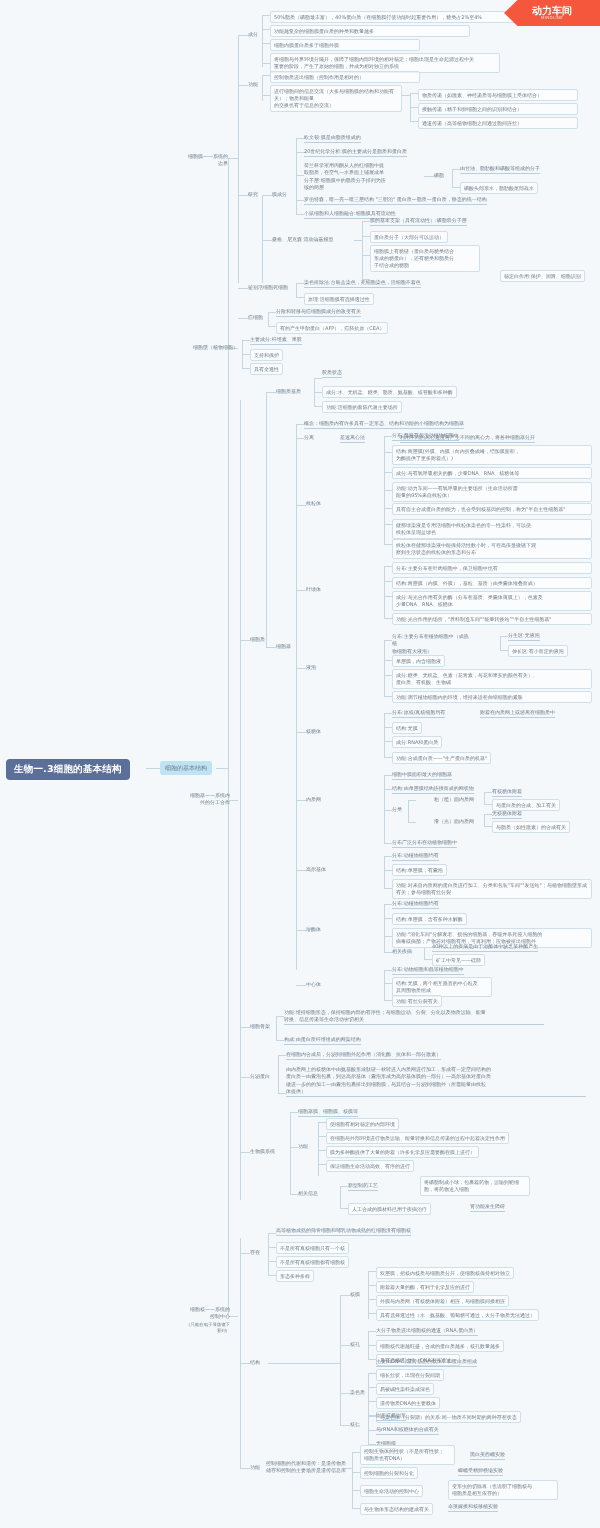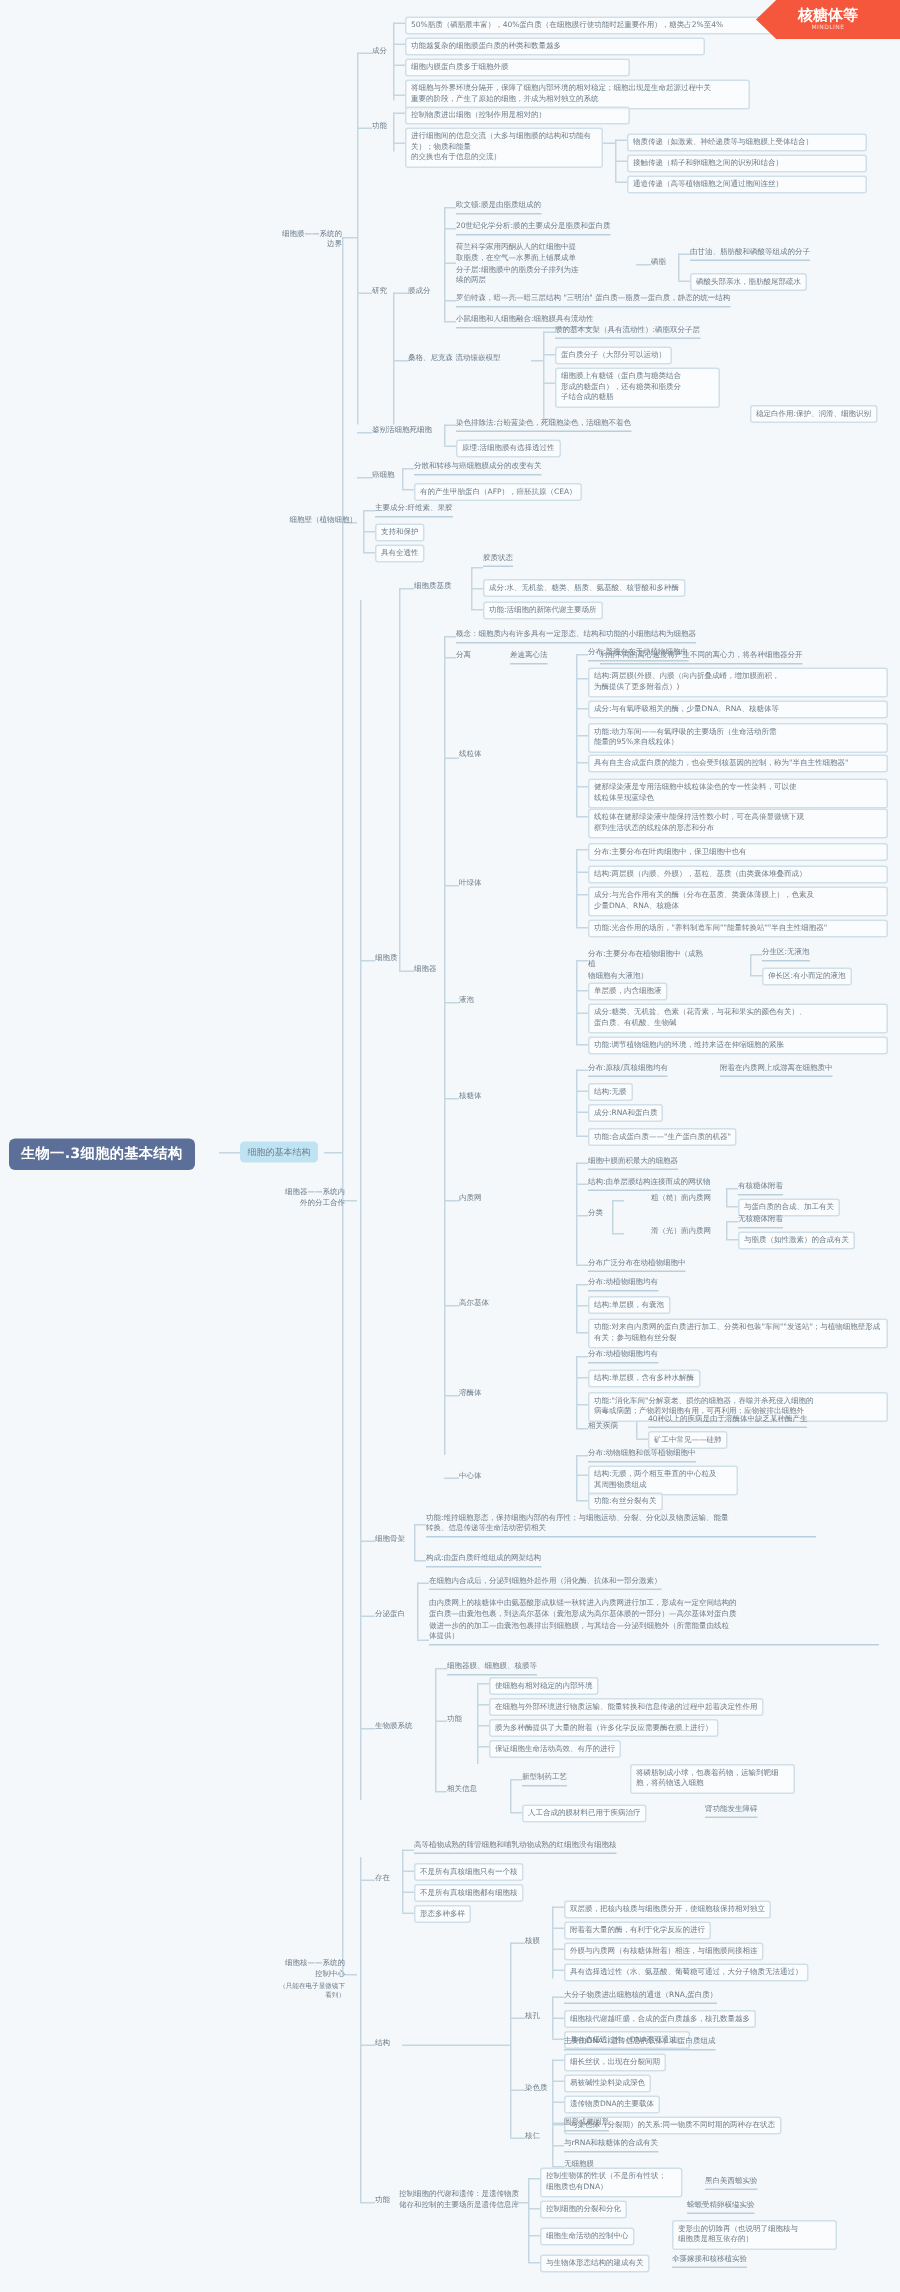--- a/index.html
+++ b/index.html
@@ -81,21 +81,21 @@
   
   .h{ position:absolute; height:0.6px; background:#c3d6e2; z-index:5;}
   .v{ position:absolute; width:0.6px; background:#c3d6e2; z-index:5;}
 </style>
 </head>
 <body>
 
 <div id="canvas">
 
   <div class="trial-badge">
-    <span>核糖体等</span>
+    <span>动力车间</span>
     <span class="sub">MINDLINE</span>
   </div>
 
 
   <div class="root" style="left:6px; top:759px;">生物一.3细胞的基本结构</div>
   <div class="h" style="left:146px; top:768px; width:14px;"></div>
   <div class="lvl1" style="left:160px; top:761px;">细胞的基本结构</div>
   <div class="h" style="left:216px; top:768px; width:12px;"></div>
 
   <div class="v" style="left:228px; top:158px; height:1158px;"></div>

